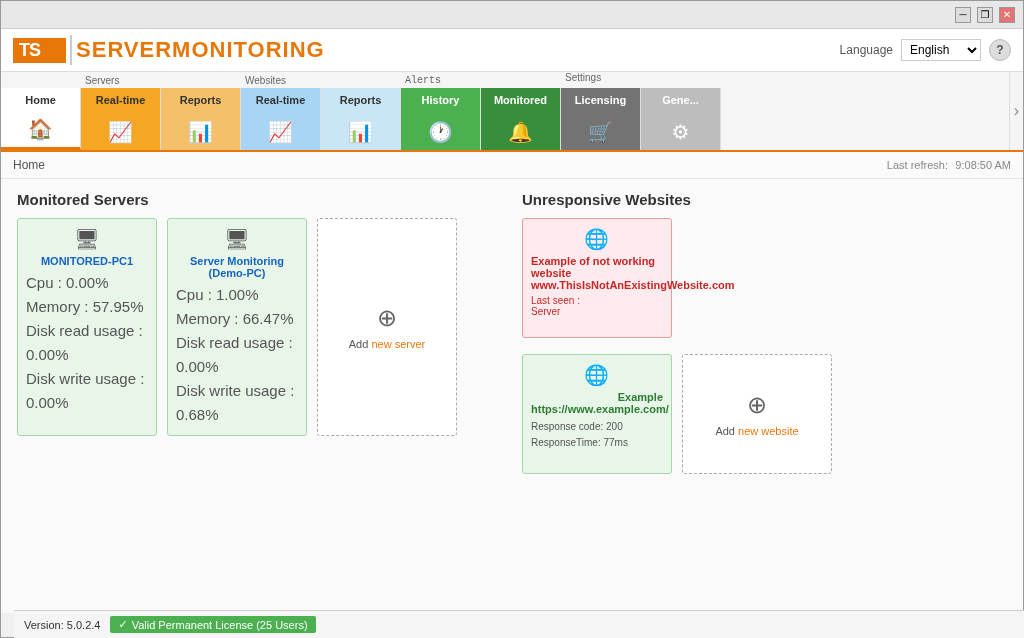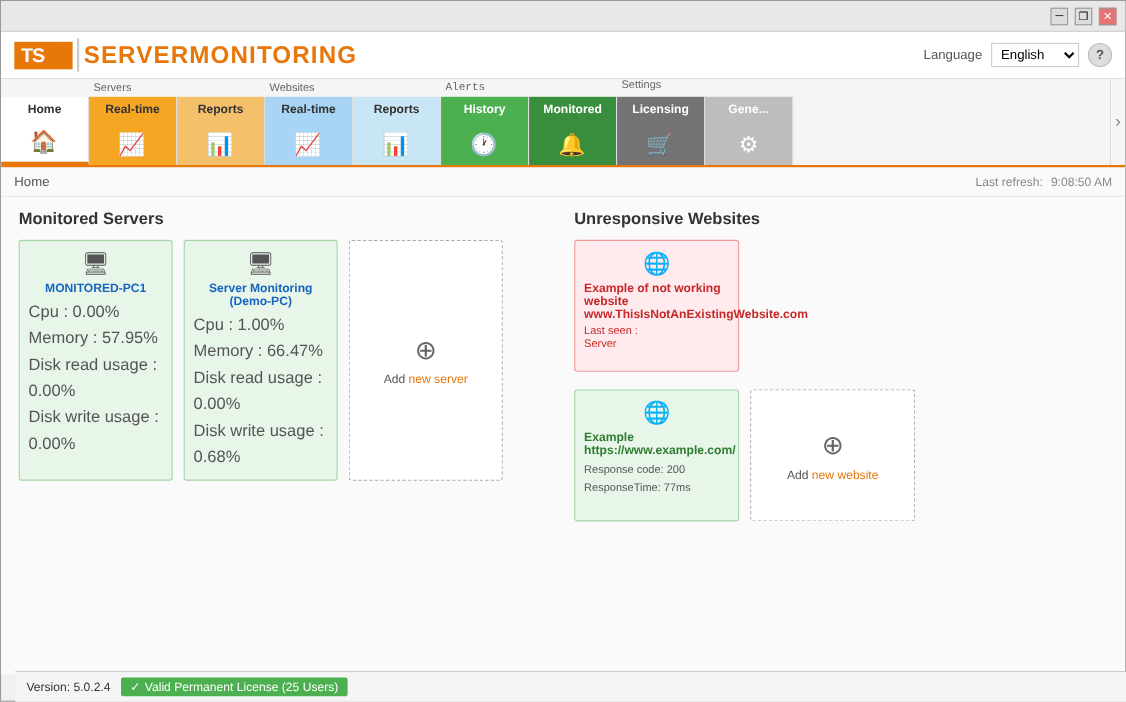--- a/index.html
+++ b/index.html
@@ -317,20 +317,21 @@
       width: 100%;
     }
     .website-title {
       font-size: 11px;
       font-weight: bold;
       color: #c62828;
       margin-bottom: 4px;
     }
     .website-title.green-title {
       color: #2e7d32;
+      text-align: right;
     }
     .website-stats {
       font-size: 10px;
       color: #555;
       line-height: 1.6;
     }
     .website-last-seen {
       font-size: 10px;
       color: #c62828;
       margin-top: 4px;

